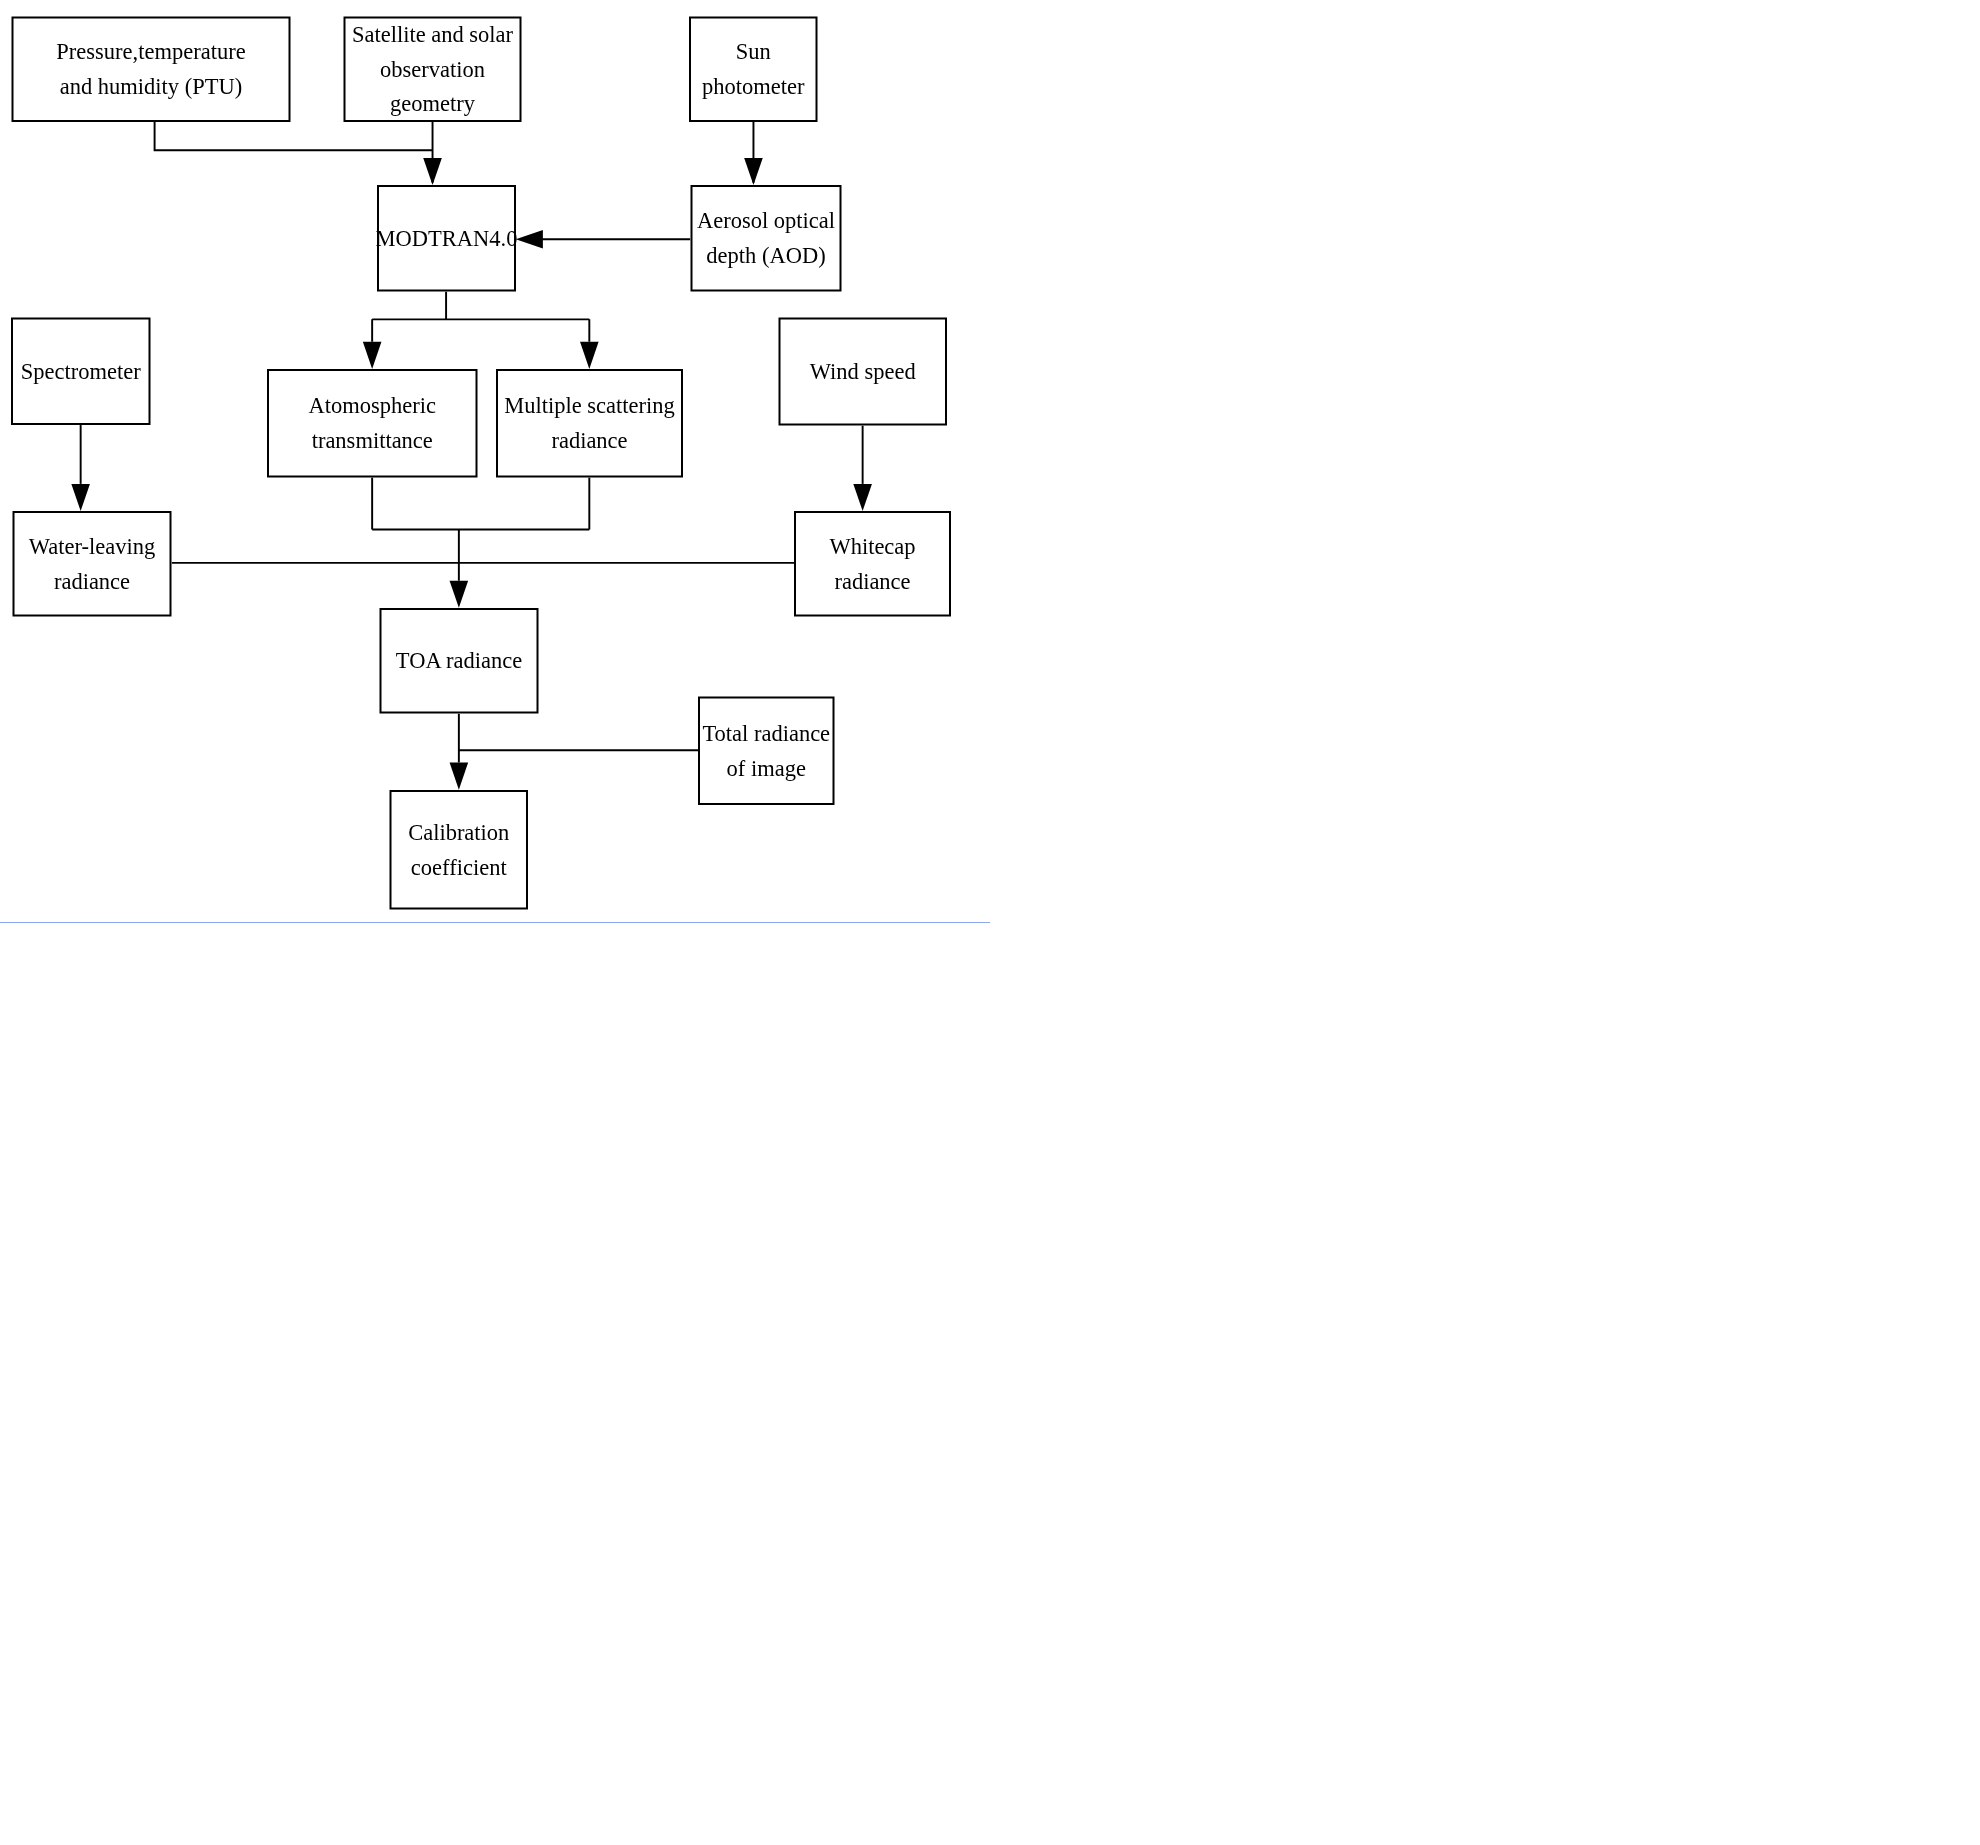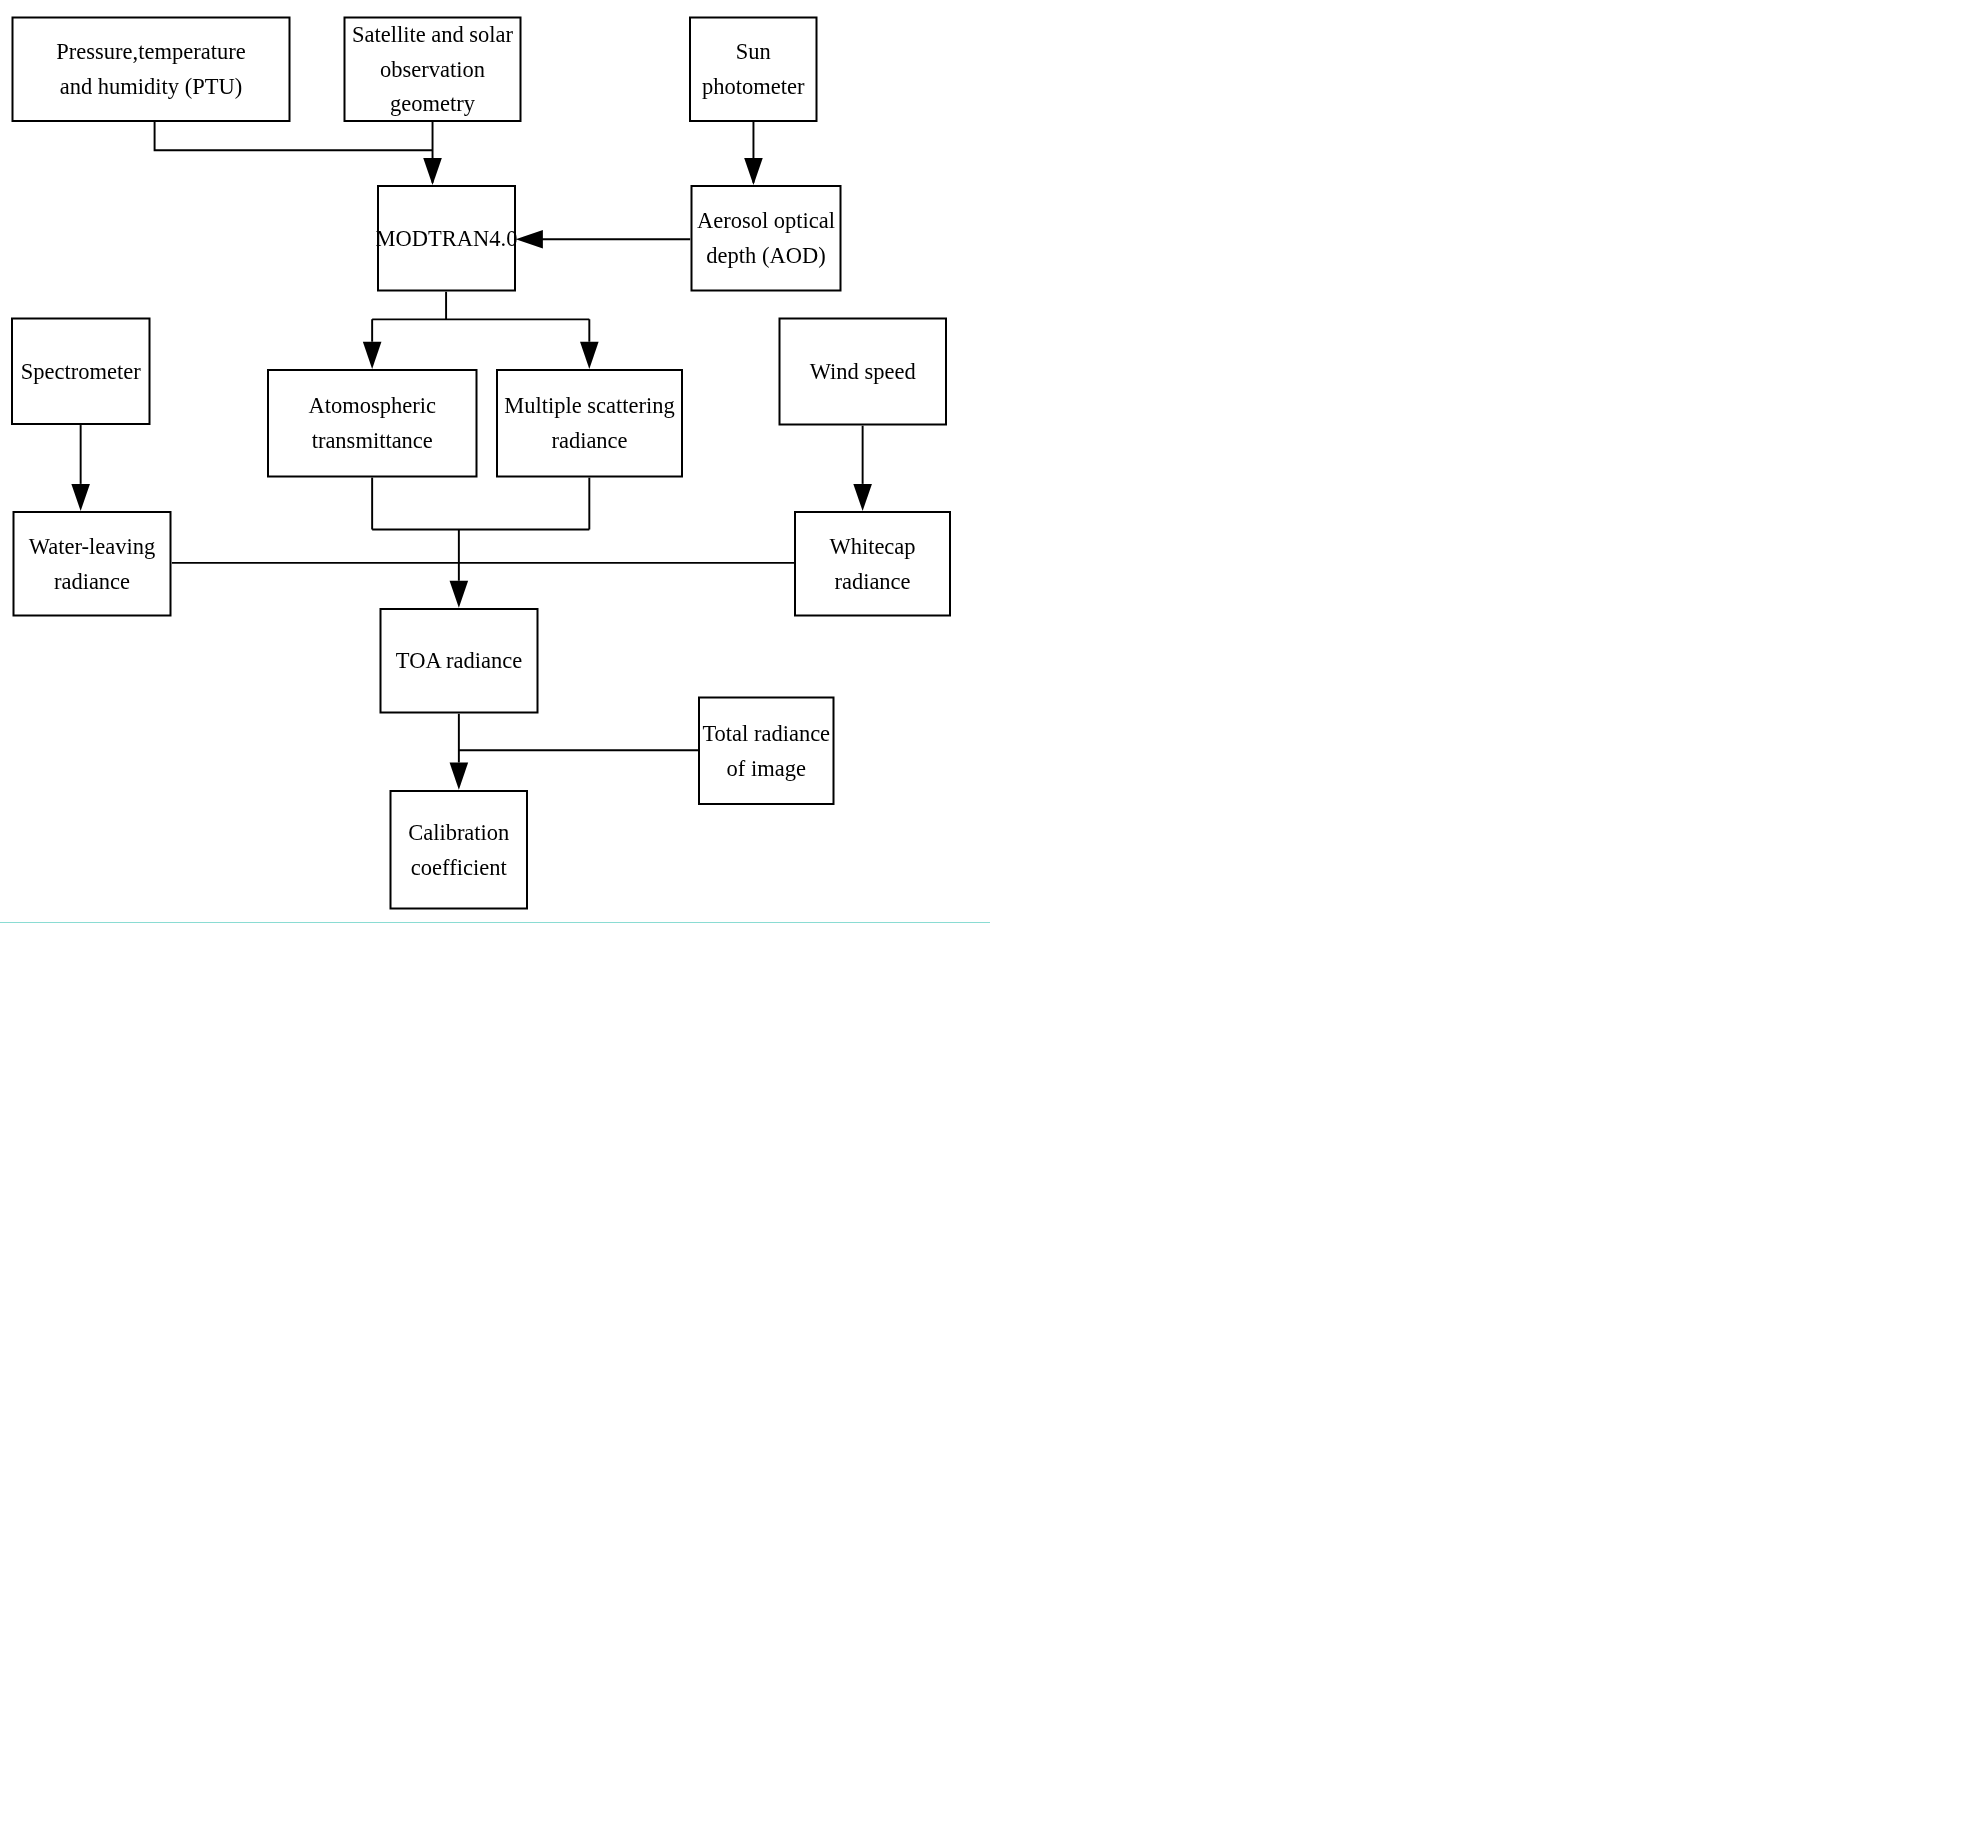--- a/index.html
+++ b/index.html
@@ -5,21 +5,21 @@
   html, body {
     margin: 0;
     padding: 0;
     background: #ffffff;
   }
   #stage {
     position: relative;
     width: 990px;
     height: 923px;
     overflow: hidden;
-    background: #14b8a6;
+    background: #1d4ed8;
     text-decoration: underline;
   }
   
   #world {
     position: absolute;
     top: 0; left: 0;
     width: 1981px;
     height: 1845px;
     transform: scale(0.5);
     transform-origin: 0 0;

